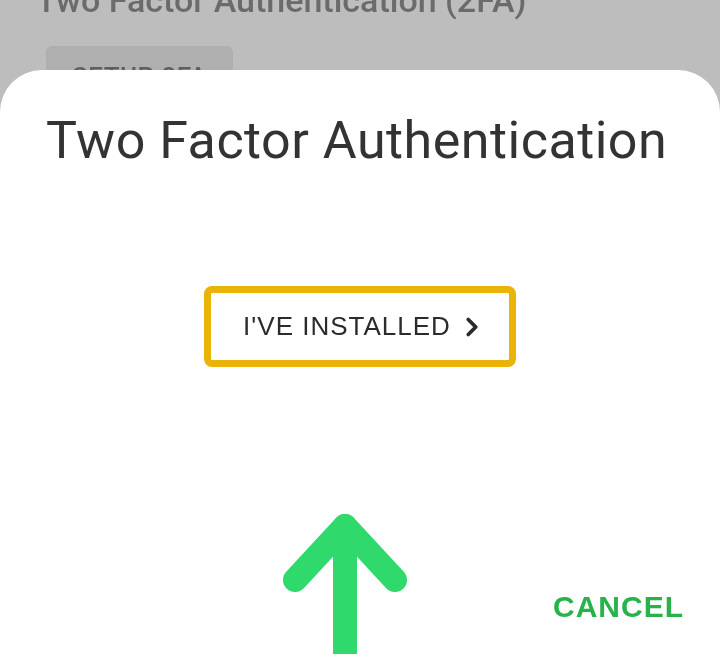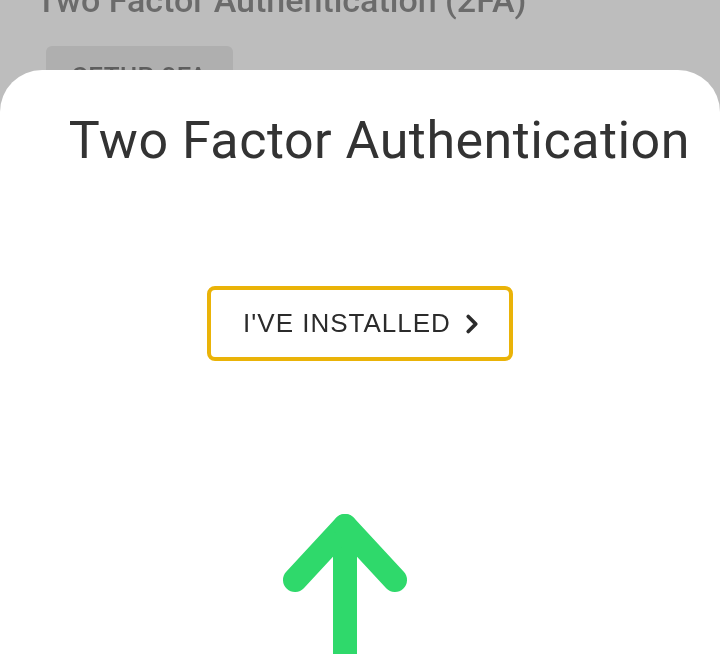--- a/index.html
+++ b/index.html
@@ -54,21 +54,20 @@
       border-top-right-radius: 42px;
       padding: 40px 30px 0 30px;
     }
 
     .dialog-title {
       font-size: 52px;
       font-weight: 400;
       color: #333;
       letter-spacing: 0.5px;
       margin-left: 16px;
-      text-align: right;
     }
 
     .step-body {
       text-align: center;
       margin-top: 90px;
     }
     .step-title {
       font-size: 40px;
       font-weight: 700;
       color: #292929;
@@ -81,21 +80,21 @@
 
     .action-row {
       display: flex;
       justify-content: center;
       margin-top: 115px;
     }
     .installed-btn {
       display: inline-flex;
       align-items: center;
       gap: 6px;
-      border: 4px solid #eab308;
+      border: 7px solid #eab308;
       border-radius: 8px;
       background: #fff;
       color: #2b2b2b;
       font-size: 26px;
       font-weight: 500;
       letter-spacing: 1px;
       padding: 18px 22px 18px 32px;
       cursor: pointer;
     }
     .chevron {
@@ -142,20 +141,21 @@
     <button class="installed-btn">
       <span>I'VE INSTALLED</span>
       <span class="chevron">
         <svg width="30" height="30" viewBox="0 0 24 24" fill="none">
           <path d="M9 6l6 6-6 6" stroke="#2b2b2b" stroke-width="3" stroke-linecap="round" stroke-linejoin="round"></path>
         </svg>
       </span>
     </button>
   </div>
 
+  <button class="cancel-btn">CANCEL</button>
 </div>
 
 <div class="arrow-annotation">
   <svg width="160" height="160" viewBox="0 0 160 160">
     <g stroke="#2fd96b" stroke-width="24" stroke-linecap="round" stroke-linejoin="round" fill="none">
       <path d="M80 22 L80 150"></path>
       <path d="M80 14 L30 68"></path>
       <path d="M80 14 L130 68"></path>
     </g>
   </svg>

